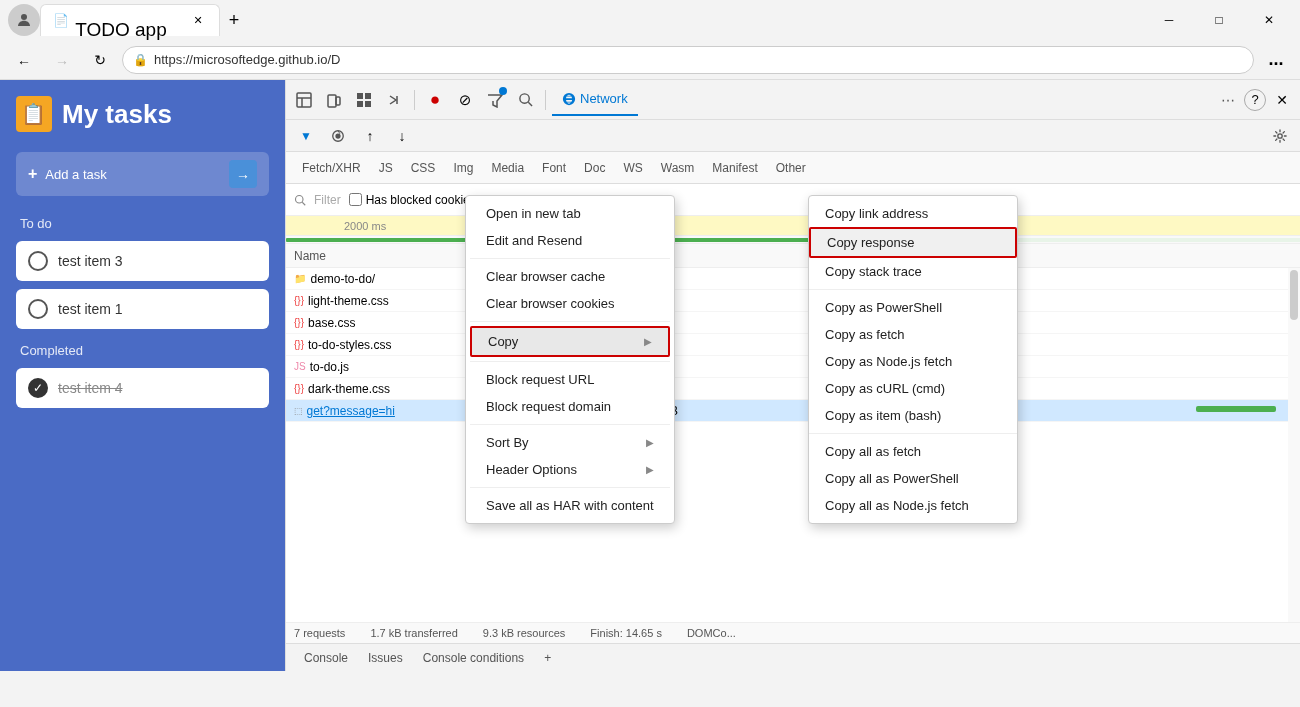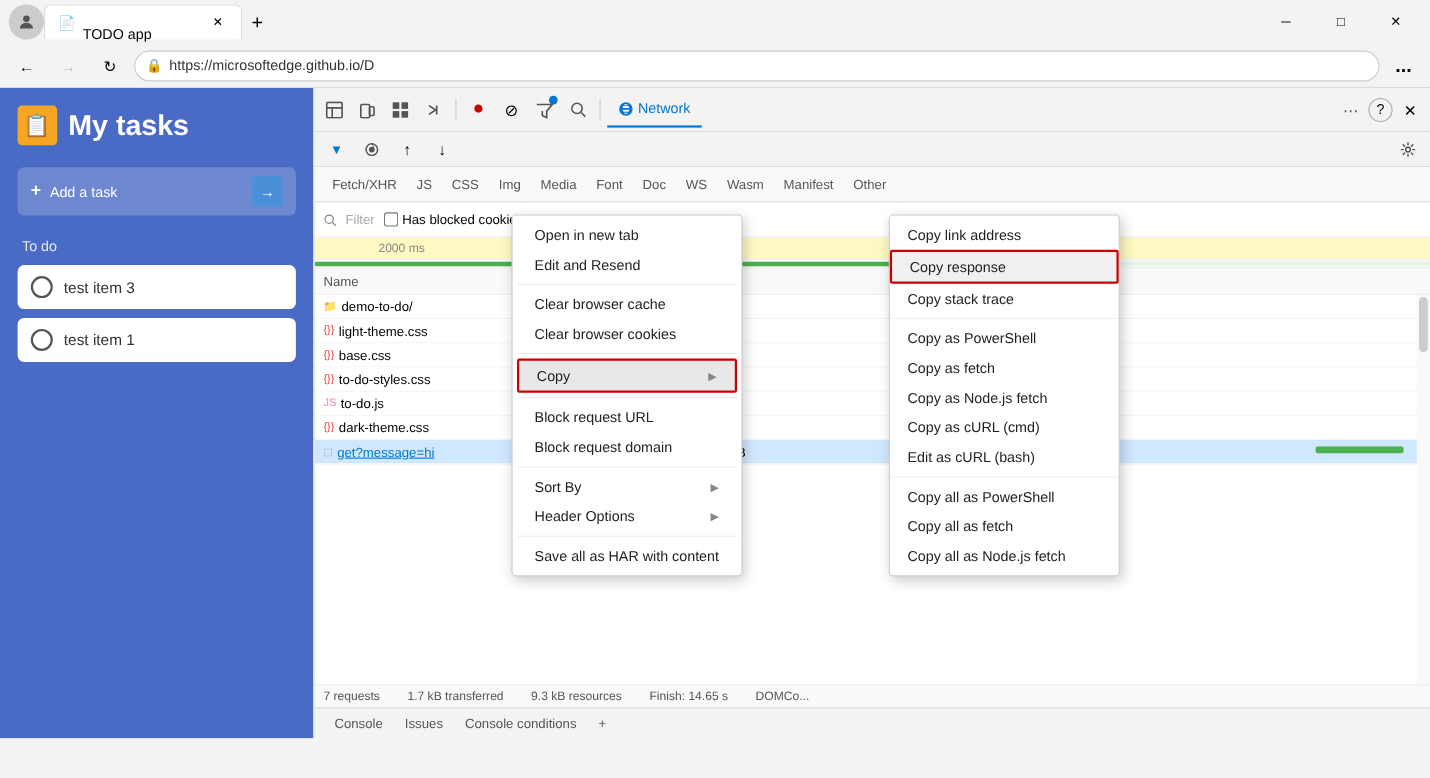--- a/index.html
+++ b/index.html
@@ -12,21 +12,21 @@
     }
     .title-bar-left { display: flex; align-items: center; gap: 8px; }
     .window-controls { display: flex; gap: 4px; }
     .win-btn { width: 46px; height: 32px; display: flex; align-items: center; justify-content: center; cursor: pointer; font-size: 12px; background: transparent; border: none; }
     .profile-icon { width: 32px; height: 32px; border-radius: 50%; background: #ccc; display: flex; align-items: center; justify-content: center; }
     .tab {
       display: flex; align-items: center; gap: 6px; padding: 0 12px; height: 32px;
       background: white; border-radius: 6px 6px 0 0; border: 1px solid #ddd; border-bottom: none;
       min-width: 180px; max-width: 240px; cursor: pointer;
     }
-    .tab-title { flex: 1; font-size: 13px; white-space: nowrap; overflow: hidden; text-overflow: ellipsis; margin-top: 19px; }
+    .tab-title { flex: 1; font-size: 19px; white-space: nowrap; overflow: hidden; text-overflow: ellipsis; margin-top: 19px; }
     .tab-close { width: 18px; height: 18px; border-radius: 50%; display: flex; align-items: center; justify-content: center; font-size: 11px; cursor: pointer; }
     .tab-new { width: 28px; height: 28px; display: flex; align-items: center; justify-content: center; cursor: pointer; font-size: 18px; border-radius: 4px; }
 
     
     .address-bar {
       display: flex; align-items: center; gap: 6px; background: #f3f3f3; height: 40px; padding: 0 8px; border-bottom: 1px solid #ddd;
     }
     .nav-btn { width: 32px; height: 32px; display: flex; align-items: center; justify-content: center; border-radius: 4px; cursor: pointer; font-size: 14px; }
     .url-box {
       flex: 1; height: 28px; background: white; border: 1px solid #ccc; border-radius: 16px;
@@ -177,20 +177,27 @@
         <div class="arrow-btn">→</div>
       </div>
       <div class="section-label">To do</div>
       <div class="task-item">
         <div class="task-circle"></div>
         <span class="task-text">test item 3</span>
       </div>
       <div class="task-item">
         <div class="task-circle"></div>
         <span class="task-text">test item 1</span>
+      </div>
+      <div class="completed-section">
+        <div class="section-label">Completed</div>
+        <div class="task-item">
+          <div class="task-circle checked">✓</div>
+          <span class="task-text strikethrough">test item 4</span>
+        </div>
       </div>
     </div>
 
     <div class="devtools-panel">
 
       <div class="devtools-toolbar">
 
         <div class="dt-btn" title="Inspect">
           <svg width="16" height="16" viewBox="0 0 16 16" fill="none" stroke="#555" stroke-width="1.5">
               <rect x="1" y="1" width="14" height="14" rx="1"></rect>
@@ -441,28 +448,28 @@
       <div class="ctx-item">
         <span>Copy as fetch</span>
       </div>
       <div class="ctx-item">
         <span>Copy as Node.js fetch</span>
       </div>
       <div class="ctx-item">
         <span>Copy as cURL (cmd)</span>
       </div>
       <div class="ctx-item">
-        <span>Edit as cURL (bash)</span>
-      </div>
-      <div class="ctx-separator"></div>
+        <span>Copy as item (bash)</span>
+      </div>
+      <div class="ctx-separator"></div>
+      <div class="ctx-item">
+        <span>Copy all as fetch</span>
+      </div>
       <div class="ctx-item">
         <span>Copy all as PowerShell</span>
-      </div>
-      <div class="ctx-item">
-        <span>Copy all as fetch</span>
       </div>
       <div class="ctx-item">
         <span>Copy all as Node.js fetch</span>
       </div>
     </div>
 
   </div>
 </div>
 
 </body></html>

